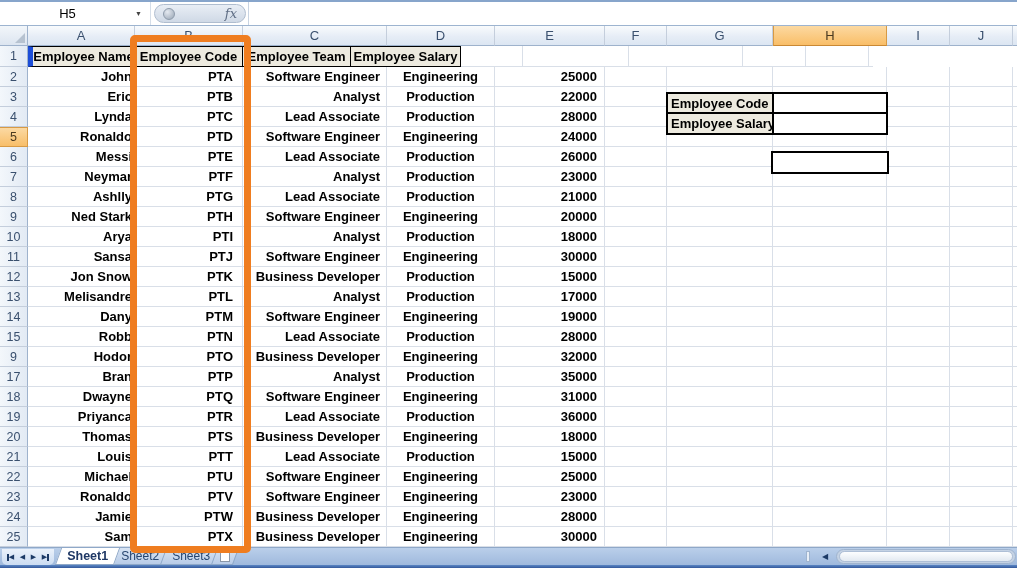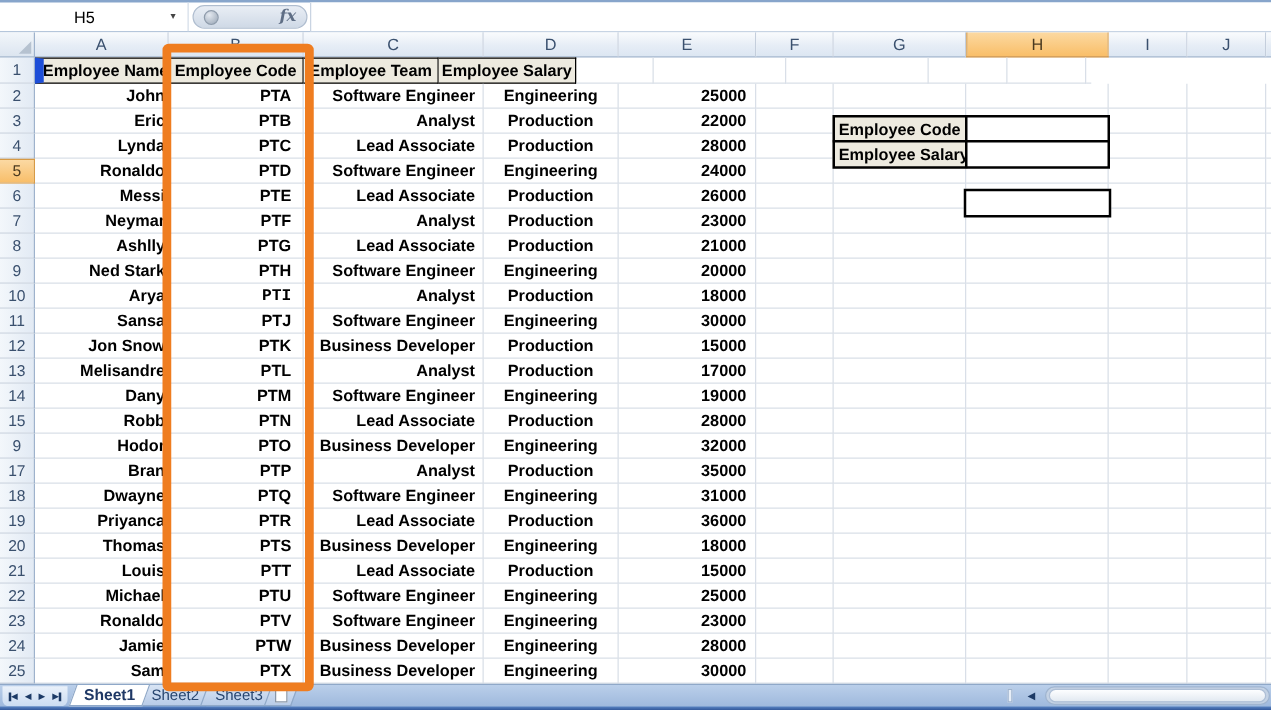--- a/index.html
+++ b/index.html
@@ -11,21 +11,21 @@
         border-top:2px solid #87A5CB;border-bottom:1px solid #9DB4D0;box-sizing:border-box;}
   .namebox{position:absolute;left:0;top:0;width:150px;height:23px;display:flex;align-items:center;
            border-right:1px solid #D5DEE9;}
   .nb-val{flex:1;text-align:center;font-size:13px;color:#000;}
   .nb-arrow{font-size:7px;color:#444;padding-right:8px;cursor:pointer;}
   .fx-capsule{position:absolute;left:154px;top:2px;width:92px;height:19px;border-radius:10px;
               background:linear-gradient(#E9EEF5,#CFD9E6);border:1px solid #AFBDCF;
               display:flex;align-items:center;justify-content:space-between;padding:0 8px;box-sizing:border-box;}
   .ball{width:12px;height:12px;border-radius:50%;
         background:radial-gradient(circle at 35% 30%,#E4E9F0,#98A5B5);border:1px solid #8E9BAB;box-sizing:border-box;}
-  .fx{font-family:"DejaVu Serif",serif;font-style:italic;font-weight:bold;font-size:13px;color:#5F6E85;margin-left:28px;}
+  .fx{font-family:"DejaVu Serif",serif;font-style:italic;font-weight:normal;font-size:13px;color:#5F6E85;margin-left:28px;}
   .finput{position:absolute;left:248px;top:0;right:0;height:23px;background:#fff;border-left:1px solid #C9D4E2;}
 
   
   .grid{position:absolute;left:0;top:26px;width:1017px;height:521px;background:#fff;}
   .hdr-row{display:flex;height:20px;}
   .corner{width:28px;height:20px;background:linear-gradient(#F2F6FA,#DCE5F0);
           border-right:1px solid #9EB2CC;border-bottom:1px solid #9EB2CC;box-sizing:border-box;
           position:relative;}
   .tri{position:absolute;right:2px;bottom:2px;width:0;height:0;
        border-left:10px solid transparent;border-bottom:10px solid #B6C2D0;}
@@ -44,21 +44,21 @@
           border-right:1px solid #9EB2CC;border-bottom:1px solid #C4CEDC;
           color:#3A506E;font-size:12.5px;flex:0 0 auto;}
   .rowhdr.sel{background:linear-gradient(#FBD9A3,#F8BE69);
           border-right:1px solid #D79A45;border-bottom:1px solid #D79A45;border-top:1px solid #D79A45;color:#4A3A20;}
   .cell{height:100%;box-sizing:border-box;border-right:1px solid #D9DFE8;border-bottom:1px solid #D9DFE8;
         display:flex;align-items:center;overflow:hidden;white-space:nowrap;
         font-size:13px;font-weight:bold;color:#000;flex:0 0 auto;}
   .sliver{border-right:none;width:4px;}
   .r1cell{background:#EDEADF;border-top:1px solid #000;border-bottom:1px solid #000;border-right:1px solid #000;
           justify-content:center;}
-  .r1cell.firstcol{border-left:7px solid #1d4ed8;}
+  .r1cell.firstcol{border-left:5px solid #1d4ed8;}
   .c0{justify-content:flex-end;padding-right:2px;}
   .c1{justify-content:flex-end;padding-right:9px;}
   .c2{justify-content:flex-end;padding-right:6px;}
   .c3{justify-content:center;}
   .c4{justify-content:flex-end;padding-right:7px;}
 
   
   .lk,.lkv{position:absolute;box-sizing:border-box;border:2px solid #000;display:flex;align-items:center;
            font-size:13px;font-weight:bold;color:#000;overflow:hidden;white-space:nowrap;z-index:10;}
   .lk{background:#EDEADF;padding-left:3px;}
@@ -259,21 +259,21 @@
           <div class="cell ecell" style="width: 62px;"></div>
           <div class="cell ecell" style="width: 106px;"></div>
           <div class="cell ecell" style="width: 114px;"></div>
           <div class="cell ecell" style="width: 63px;"></div>
           <div class="cell ecell" style="width: 63px;"></div>
           <div class="cell sliver"></div>
         </div>
         <div class="row">
           <div class="rowhdr">10</div>
           <div class="cell dcell c0" style="width: 107px;">Arya</div>
-          <div class="cell dcell c1" style="width: 108px; font-family: Liberation Mono, monospace;">PTI</div>
+          <div class="cell dcell c1" style="width: 108px;">PTI</div>
           <div class="cell dcell c2" style="width: 144px;">Analyst</div>
           <div class="cell dcell c3" style="width: 108px;">Production</div>
           <div class="cell dcell c4" style="width: 110px;">18000</div>
           <div class="cell ecell" style="width: 62px;"></div>
           <div class="cell ecell" style="width: 106px;"></div>
           <div class="cell ecell" style="width: 114px;"></div>
           <div class="cell ecell" style="width: 63px;"></div>
           <div class="cell ecell" style="width: 63px;"></div>
           <div class="cell sliver"></div>
         </div>

